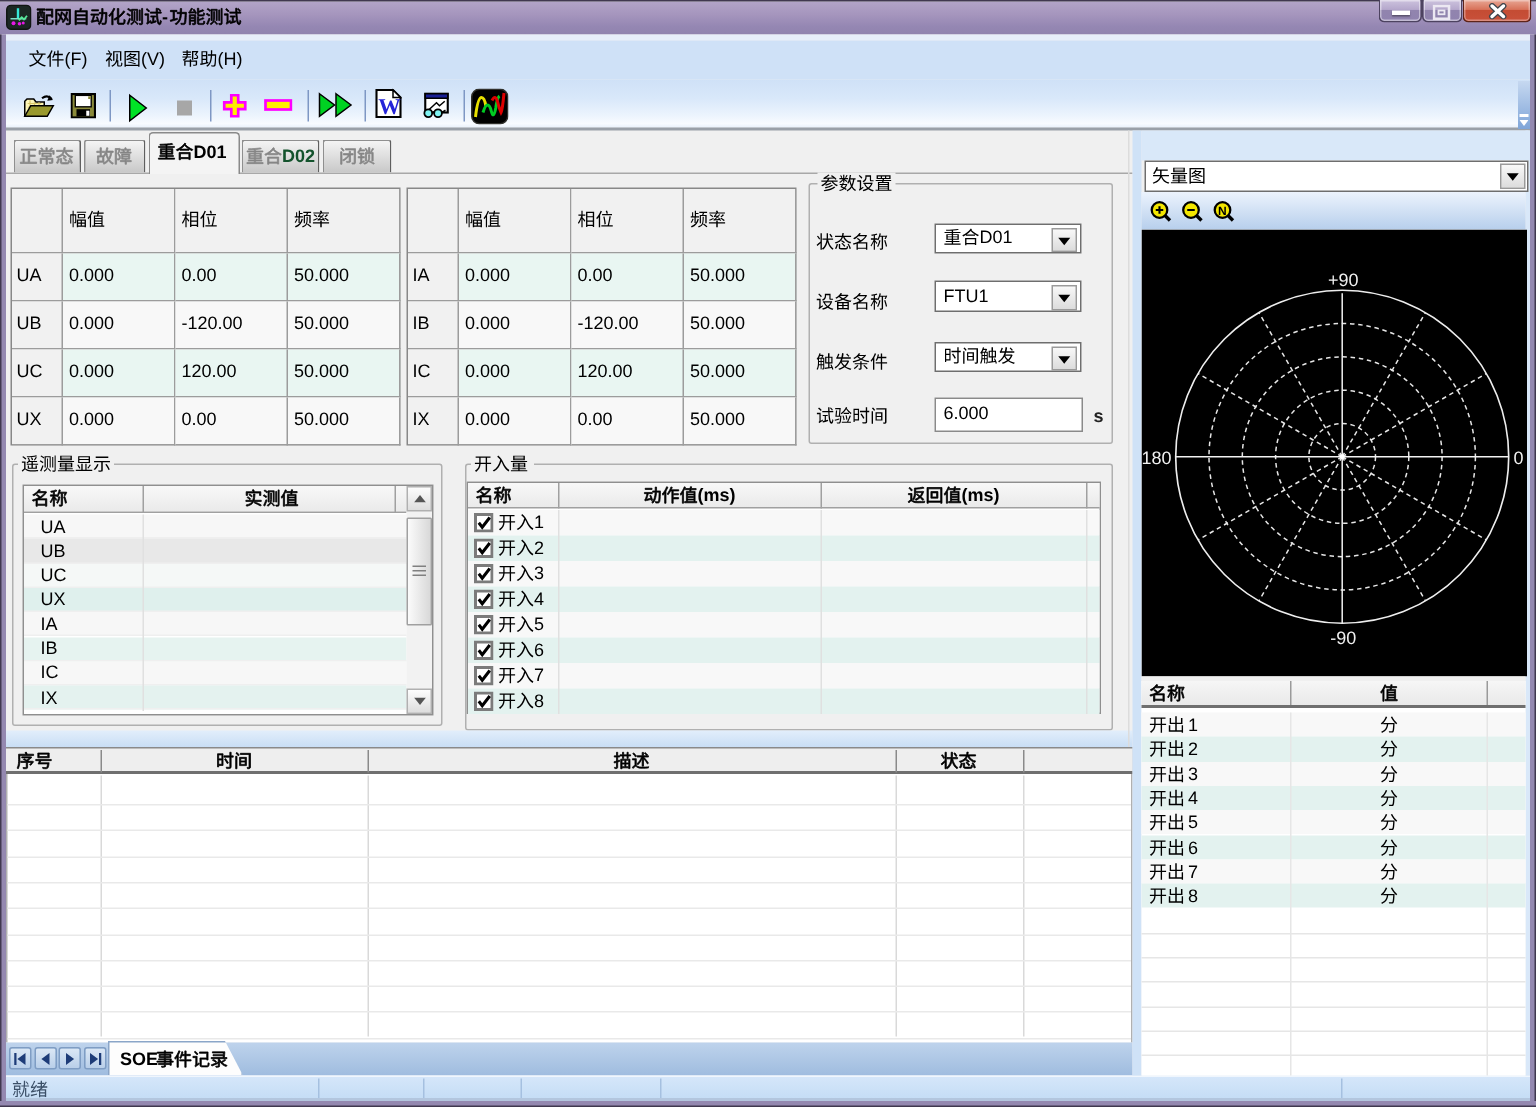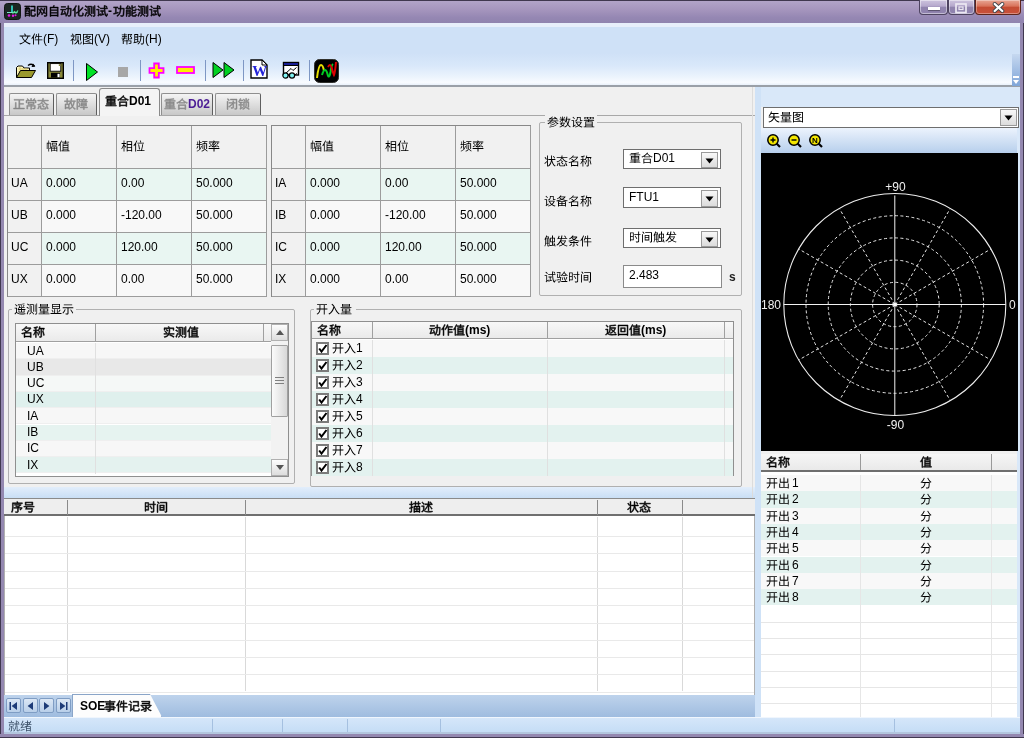--- a/index.html
+++ b/index.html
@@ -224,21 +224,21 @@
 <svg class="tb" style="left:105px;top:95px;" width="24" height="13" viewBox="0 0 24 13">
     <use href="#u91cd" x="0"></use>
     <use href="#u5408" x="12"></use>
   </svg>
 <span class="latb" style="left:129px;top:95px">D01</span>
 <div class="a" style="left:161px;top:93px;width:52px;height:22px;background:linear-gradient(#f4f4f4,#c8c8c8);border:1px solid #8f8f8f;border-right:1px solid #5f5f5f;border-bottom:none;border-radius:2px 2px 0 0"></div>
 <svg class="tg" style="left:164px;top:98px;" width="24" height="13" viewBox="0 0 24 13">
     <use href="#u91cd" x="0"></use>
     <use href="#u5408" x="12"></use>
   </svg>
-<span class="latb" style="left:188px;top:98px;color:#4c1d95">D02</span>
+<span class="latb" style="left:188px;top:98px;color:#14532d">D02</span>
 <div class="a" style="left:215px;top:93px;width:46px;height:22px;background:linear-gradient(#f4f4f4,#c8c8c8);border:1px solid #8f8f8f;border-right:1px solid #5f5f5f;border-bottom:none;border-radius:2px 2px 0 0"></div>
 <svg class="tg" style="left:226px;top:98px;" width="24" height="13" viewBox="0 0 24 13">
     <use href="#u95ed" x="0"></use>
     <use href="#u9501" x="12"></use>
   </svg>
 <div class="a" style="left:7px;top:125px;width:260px;height:172px;border:1px solid #888;background:#f0f0f0">
     <div class="a" style="left:0px;top:0;width:34px;height:43px;background:#f1f1f1;border-right:1px solid #9c9c9c;border-bottom:1px solid #9c9c9c"></div>
     <div class="a" style="left:34px;top:0;width:75px;height:43px;background:#f1f1f1;border-right:1px solid #9c9c9c;border-bottom:1px solid #9c9c9c"></div>
     <div class="a" style="left:109px;top:0;width:75px;height:43px;background:#f1f1f1;border-right:1px solid #9c9c9c;border-bottom:1px solid #9c9c9c"></div>
     <div class="a" style="left:184px;top:0;width:75px;height:43px;background:#f1f1f1;border-right:1px solid #9c9c9c;border-bottom:1px solid #9c9c9c"></div>
@@ -397,21 +397,21 @@
       </svg>
     </div>
   </div>
 <svg class="t" style="left:629px;top:231px;" width="48" height="13" viewBox="0 0 48 13">
     <use href="#u65f6" x="0"></use>
     <use href="#u95f4" x="12"></use>
     <use href="#u89e6" x="24"></use>
     <use href="#u53d1" x="36"></use>
   </svg>
 <div class="a" style="left:623px;top:265px;width:99px;height:23px;background:#fff;border:1px solid #8a8a8a;box-shadow:inset 0 0 0 1px #fff"></div>
-<span class="lat" style="left:629px;top:269px">2.483</span>
+<span class="lat" style="left:629px;top:269px">6.000</span>
 <div class="a" style="left:8px;top:309px;width:287px;height:175px;border:1px solid #b0b0b0;border-radius:2px"></div>
 <div class="a" style="left:12px;top:302px;width:64px;height:14px;background:#f0f0f0"></div>
 <svg class="t" style="left:14px;top:303px;" width="60" height="13" viewBox="0 0 60 13">
     <use href="#u9065" x="0"></use>
     <use href="#u6d4b" x="12"></use>
     <use href="#u91cf" x="24"></use>
     <use href="#u663e" x="36"></use>
     <use href="#u793a" x="48"></use>
   </svg>
 <div class="a" style="left:15px;top:323px;width:274px;height:154px;background:#fff;border:1px solid #8f8f8f"></div>

